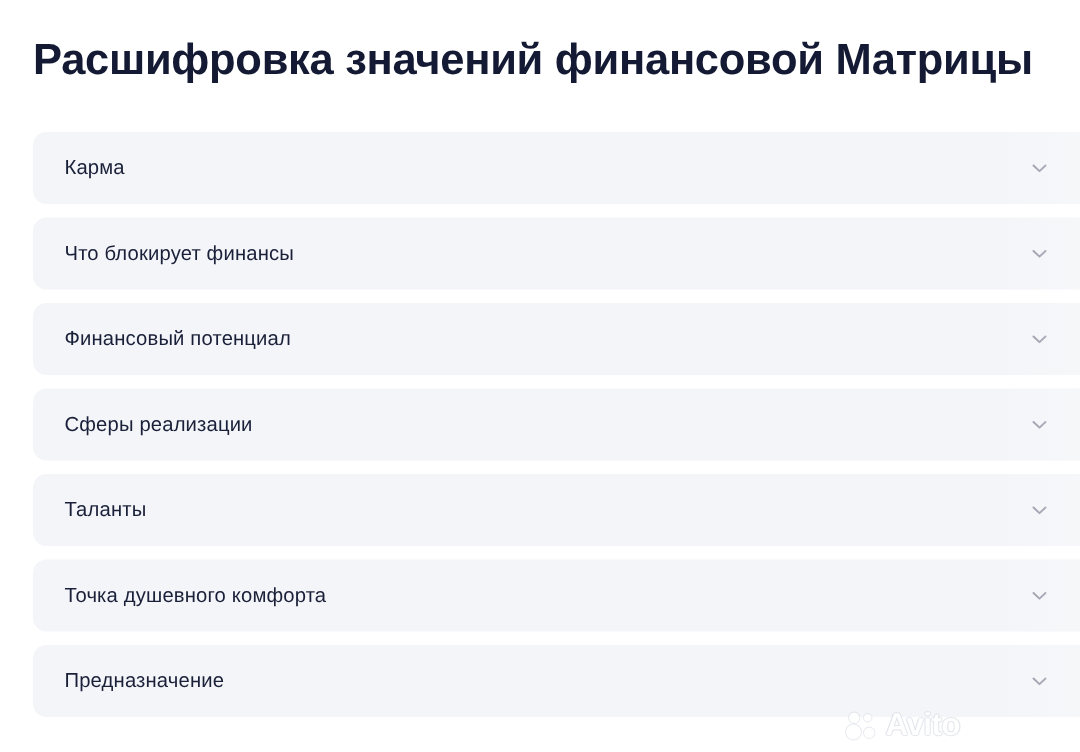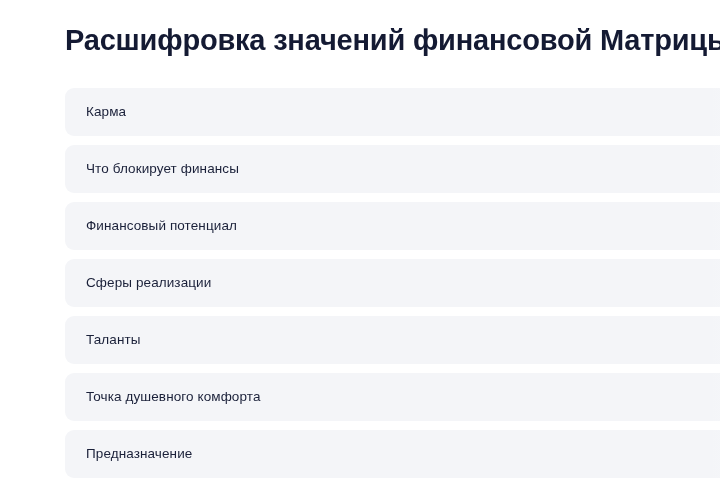--- a/index.html
+++ b/index.html
@@ -16,21 +16,20 @@
     -webkit-font-smoothing: antialiased;
     position: relative;
   }
 
   .page {
     position: relative;
     width: 648px;
     height: 501px;
     background: #ffffff;
     box-sizing: border-box;
-    margin-left: 43px;
   }
 
   
   .page-title {
     position: absolute;
     left: 22px;
     top: 22px;
     width: 700px;
     margin: 0;
     font-size: 29px;
@@ -210,14 +209,23 @@
       <span class="accordion-label">Предназначение</span>
       <span class="chevron">
         <svg viewBox="0 0 14 14" xmlns="http://www.w3.org/2000/svg" aria-hidden="true">
           <path d="M3 5.3 L7 9.1 L11 5.3" fill="none" stroke="#6d7285" stroke-width="1.3" stroke-linecap="round" stroke-linejoin="round"></path>
         </svg>
       </span>
     </div>
 
   </div>
 
+  <div class="watermark">
+    <span class="wm-dots">
+      <i class="d1"></i>
+        <i class="d2"></i>
+        <i class="d3"></i>
+        <i class="d4"></i>
+    </span>
+    <span class="wm-text">Avito</span>
+  </div>
 
 </div>
 
 </body></html>

